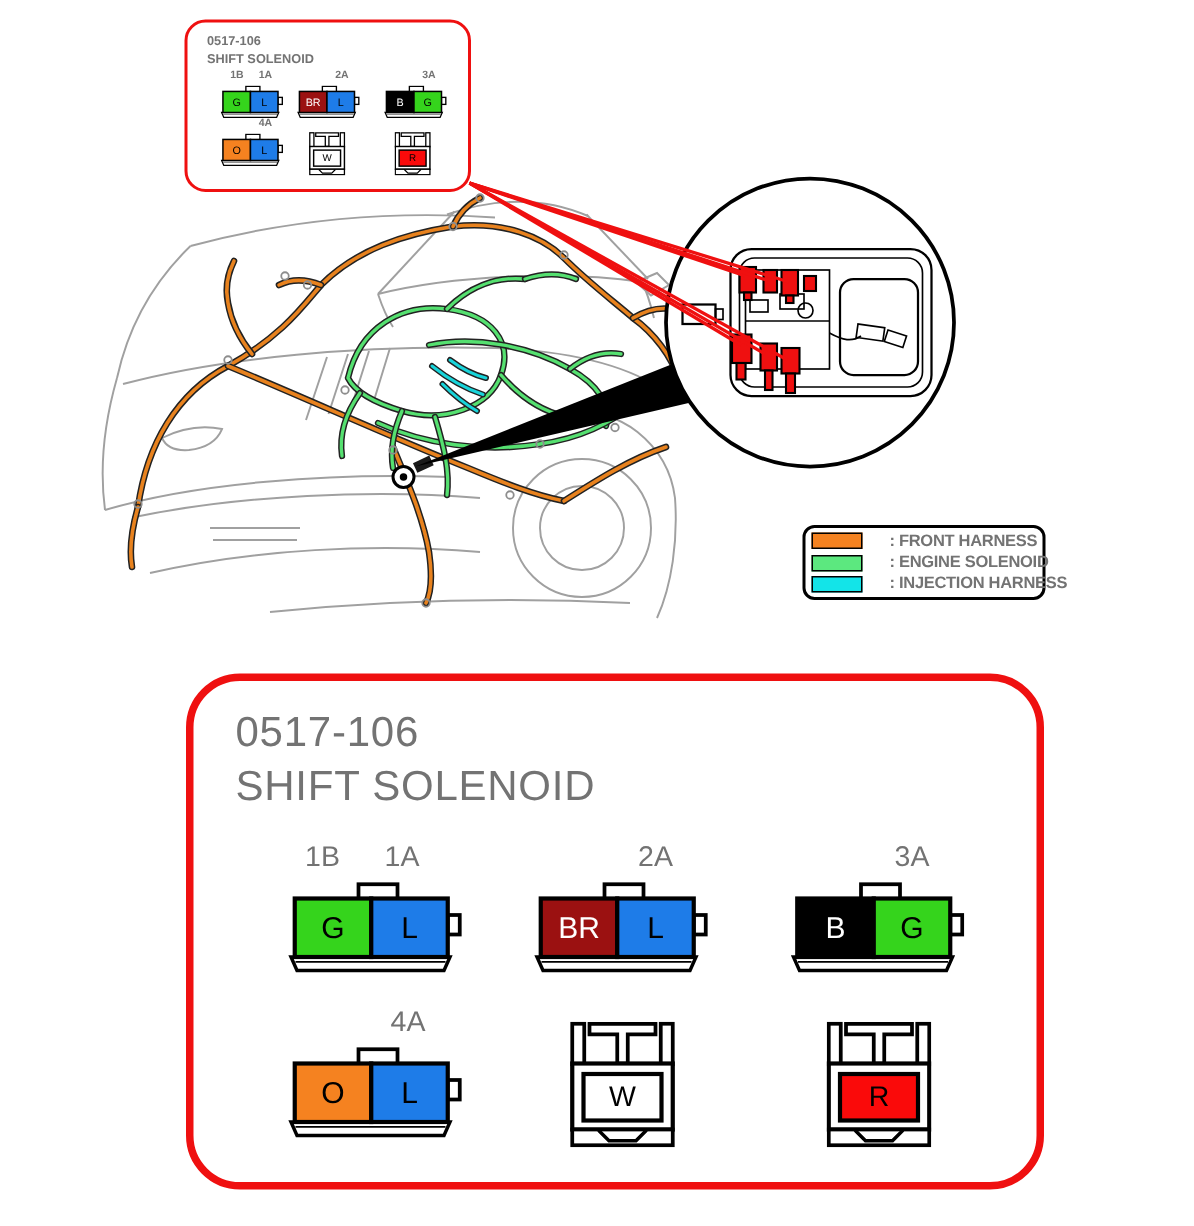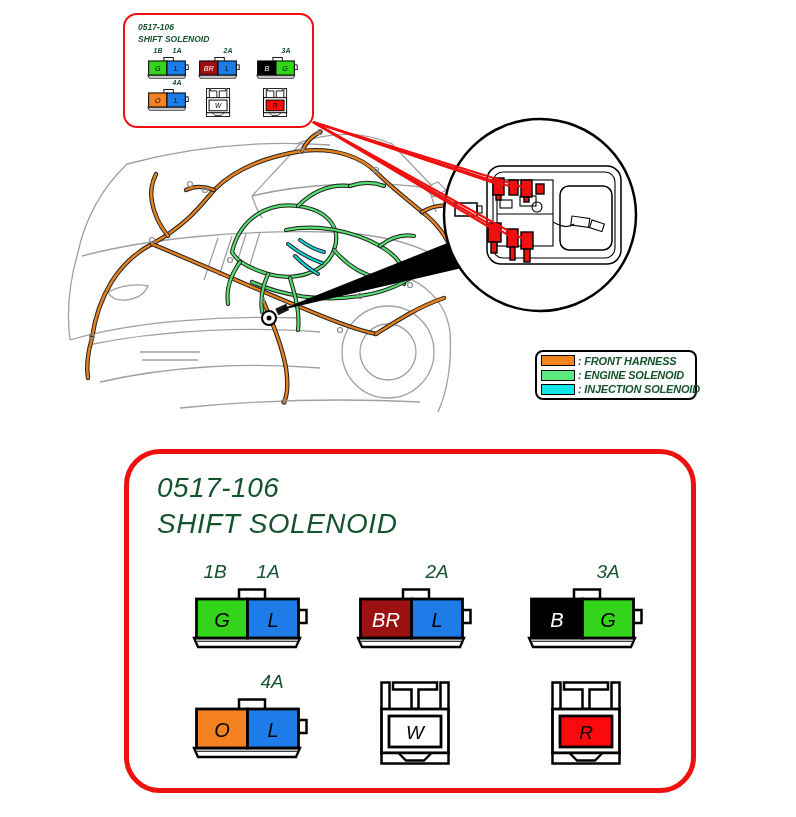--- a/index.html
+++ b/index.html
@@ -1,37 +1,37 @@
 <!DOCTYPE html>
 <html><head>
 <meta charset="utf-8">
 <style>
   html,body{margin:0;padding:0;background:#fff;}
   #stage{
     position:relative;width:796px;height:817px;background:#fff;overflow:hidden;
-    font-family:"Liberation Sans",sans-serif;color:#14532d;font-style:italic;
+    font-family:"Liberation Sans",sans-serif;color:#737373;
     --accent:#ef1010;
   }
   
   .callout-panel{position:absolute;background:#fff;box-sizing:border-box;border:5px solid var(--accent);border-radius:36px;}
   #mini-panel{left:123px;top:13px;width:191px;height:115px;border-width:2.5px;border-radius:14px;}
   #detail-panel{left:124px;top:449px;width:572px;height:344px;}
   .panel-title{position:absolute;white-space:pre;}
   #mini-title{left:13px;top:6px;font-size:8.5px;font-weight:700;line-height:12px;}
   #detail-title{left:28px;top:16px;font-size:28px;font-weight:400;line-height:36px;letter-spacing:.5px;}
   
   .conn-label{position:absolute;transform:translateX(-50%);font-weight:400;}
   .conn-label.lg{font-size:19px;}
   .conn-label.sm{font-size:7px;font-weight:700;}
   .conn-svg{position:absolute;}
   
   #legend{position:absolute;left:535px;top:350px;width:162px;height:50px;box-sizing:border-box;
     background:#fff;border:2.5px solid #000;border-radius:8px;
     display:flex;flex-direction:column;justify-content:space-evenly;padding:1px 4px;}
-  .legend-row{display:flex;align-items:center;gap:3px;height:13px;}
+  .legend-row{display:flex;align-items:center;gap:18px;height:13px;}
   .legend-swatch{width:34px;height:11px;box-sizing:border-box;border:1.8px solid #000;flex:0 0 auto;}
   .legend-label{font-size:11px;font-weight:700;white-space:nowrap;letter-spacing:-0.2px;}
   
   #illustration{position:absolute;left:0;top:0;}
   .car-line{fill:none;stroke:#a0a0a0;stroke-width:1.3;}
   .car-dot{fill:none;stroke:#8d8d8d;stroke-width:1.2;}
   .detail-line{fill:none;stroke:#000;stroke-width:1.5;}
   .detail-thin{fill:none;stroke:#000;stroke-width:1.1;}
   .red-fill{fill:var(--accent);stroke:#000;stroke-width:1.4;}
   .callout-line{stroke:var(--accent);stroke-width:2.2;}
@@ -189,21 +189,21 @@
     <div class="legend-row">
       <span class="legend-swatch" style="background: rgb(245, 130, 32);"></span>
       <span class="legend-label">: FRONT HARNESS</span>
     </div>
     <div class="legend-row">
       <span class="legend-swatch" style="background: rgb(92, 232, 127);"></span>
       <span class="legend-label">: ENGINE SOLENOID</span>
     </div>
     <div class="legend-row">
       <span class="legend-swatch" style="background: rgb(19, 228, 232);"></span>
-      <span class="legend-label">: INJECTION SOLENOID</span>
+      <span class="legend-label">: INJECTION HARNESS</span>
     </div>
   </div>
 
   <div id="detail-panel" class="callout-panel">
     <div id="detail-title" class="panel-title"><span>0517-106</span><br><span>SHIFT SOLENOID</span></div>
   </div>
 
   <div id="connector-layer">
       <svg viewBox="0 0 116 61" width="116" height="61" class="conn-svg" style="left: 191.5px; top: 588px;">
         <path d="M2,50 L108,50 L104,59 L6,59 Z" fill="#fff" stroke="#000" stroke-width="2.3"></path>

